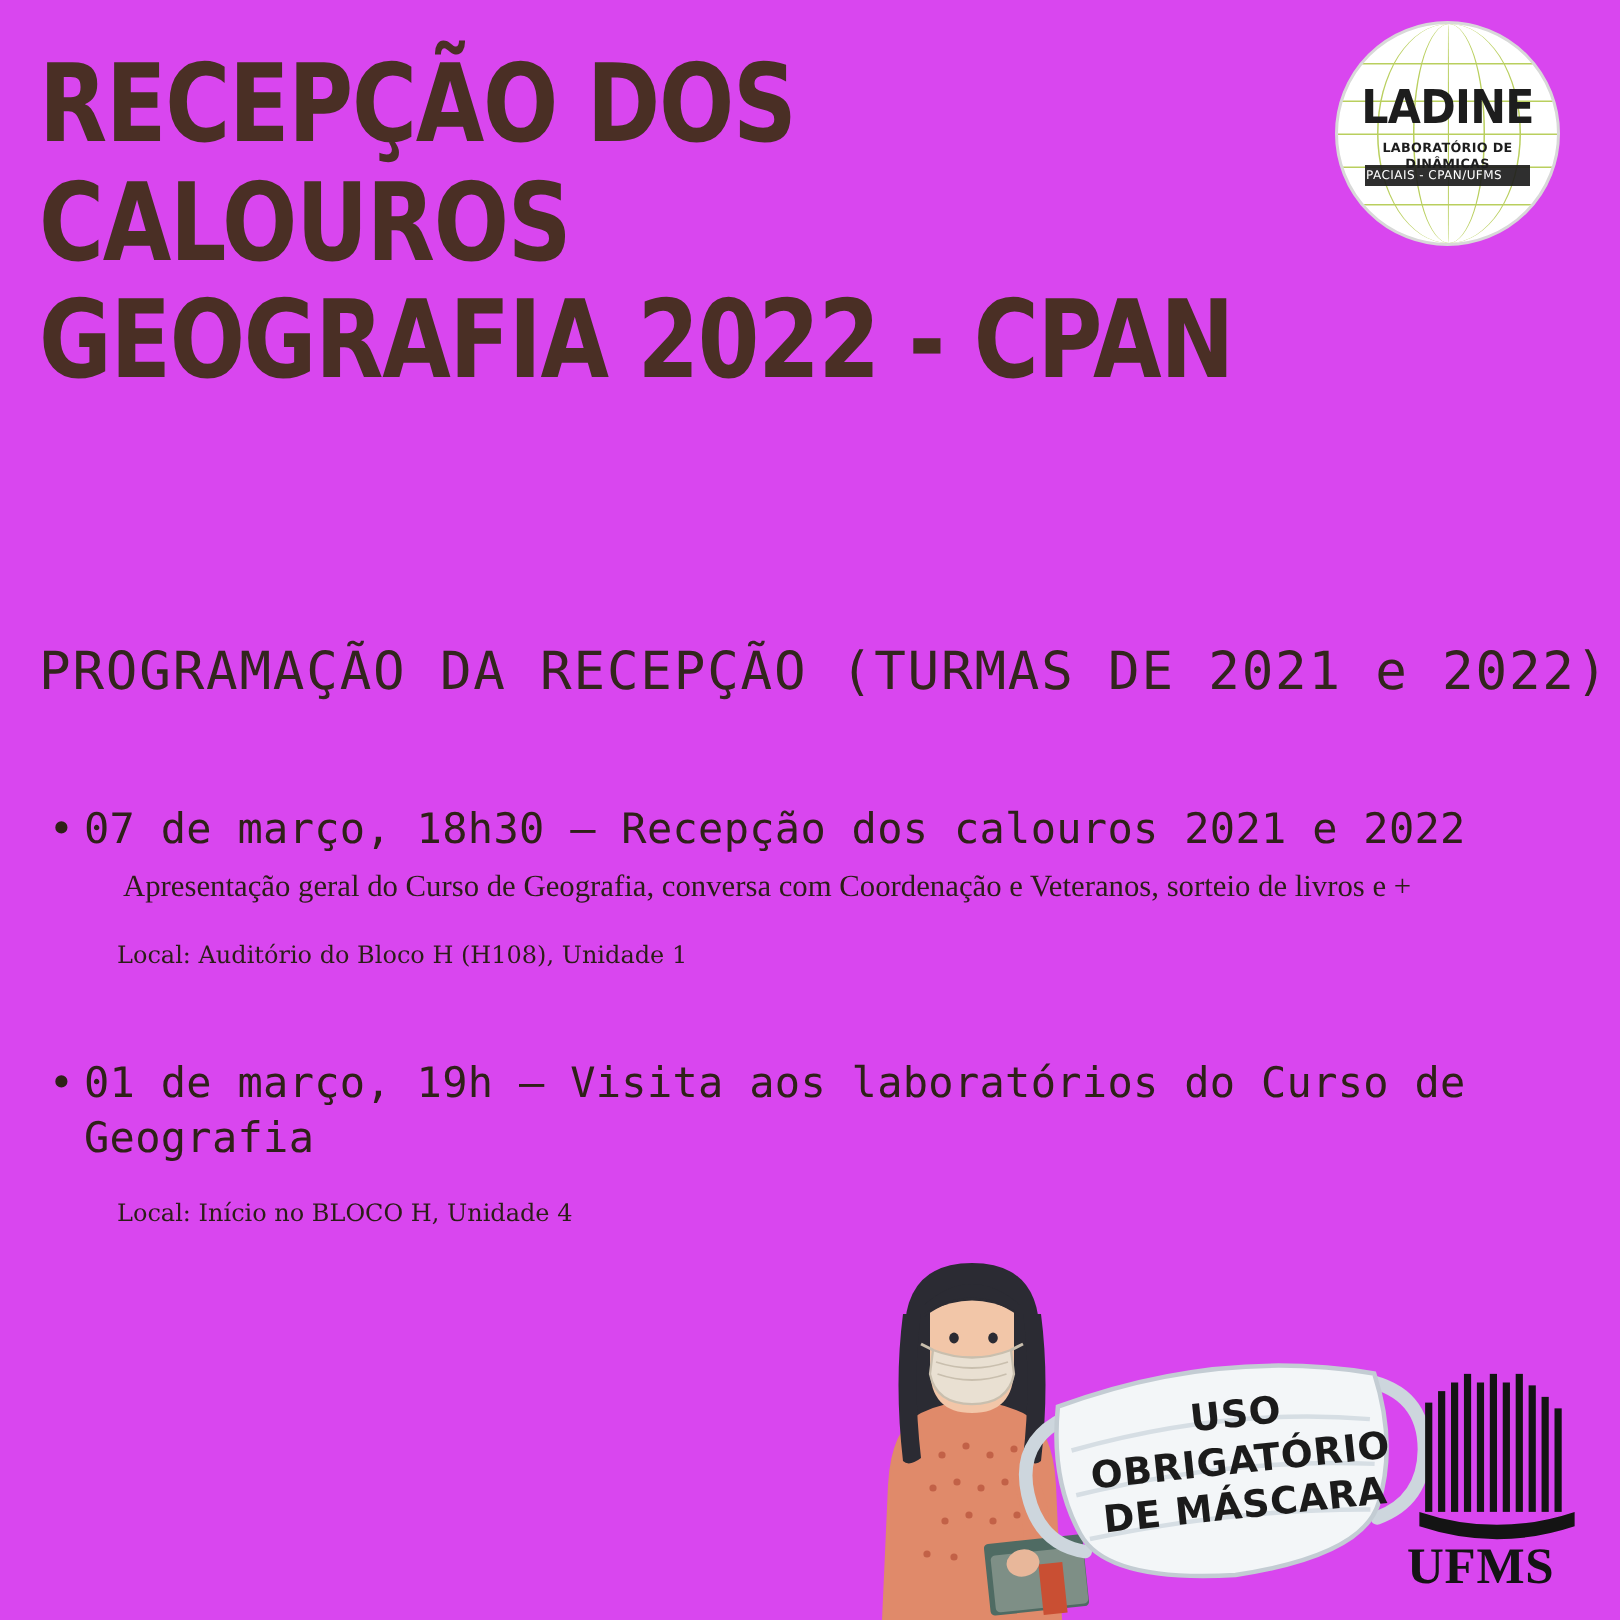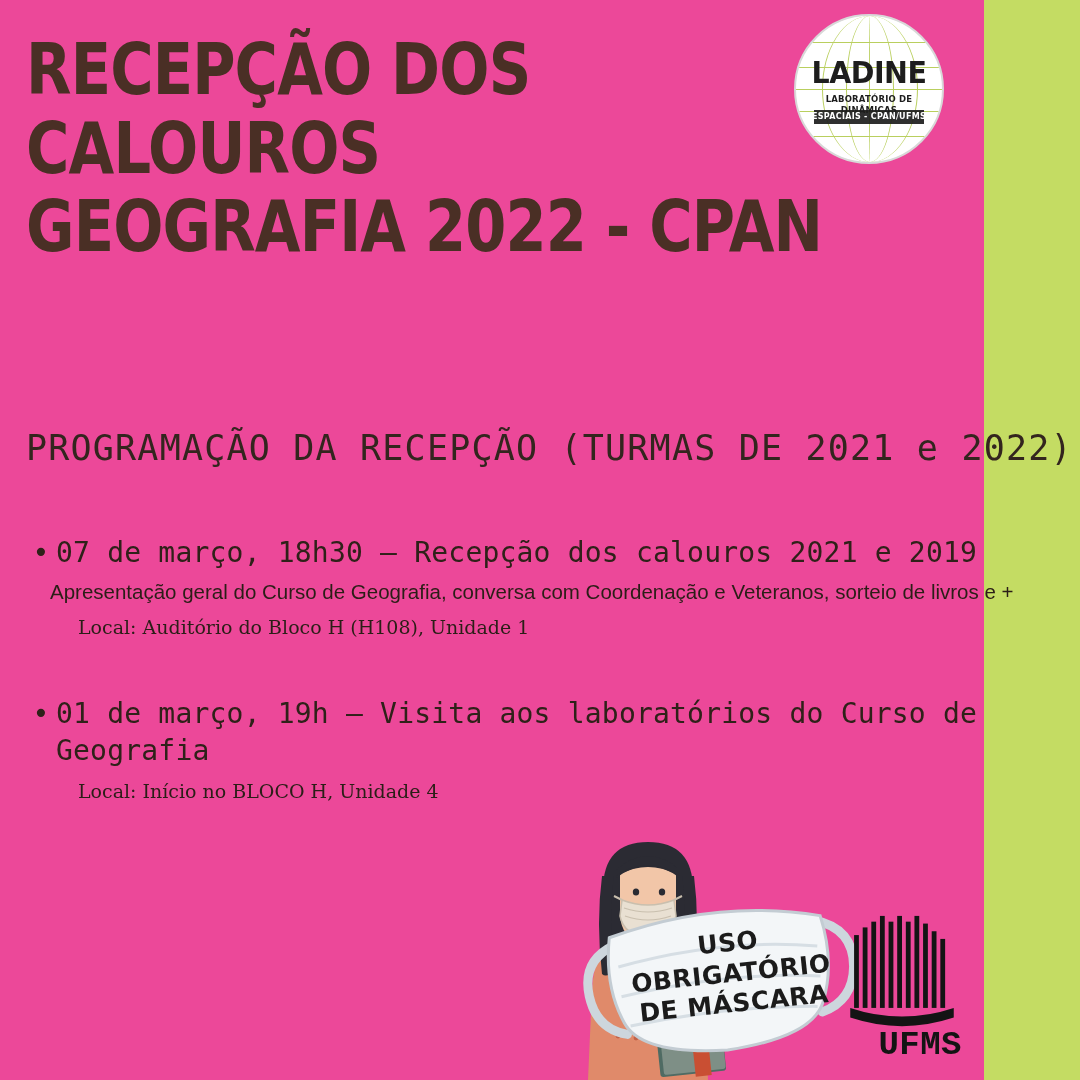--- a/index.html
+++ b/index.html
@@ -8,23 +8,23 @@
   }
   body {
     width: 1080px;
     height: 1080px;
     background: #c4dc63;
     font-family: "DejaVu Sans", sans-serif;
     overflow: hidden;
   }
   .poster {
     position: relative;
-    width: 984px;
+    width: 1080px;
     height: 1080px;
-    background: #ec4899;
+    background: #d946ef;
     box-sizing: border-box;
   }
 
   
   .title-block {
     position: absolute;
     left: 26px;
     top: 34px;
     width: 840px;
   }
@@ -79,35 +79,35 @@
     font-size: 28px;
     line-height: 1.32;
     text-align: center;
     color: #2f2119;
   }
   .event-title {
     flex: 1;
     padding-right: 60px;
   }
   .event-detail {
-    font-family: Liberation Sans, sans-serif;
+    font-family: Liberation Serif, serif;
     font-size: 20.5px;
     line-height: 1.36;
     color: #2b1e17;
-    margin-left: 24px;
+    margin-left: 56px;
     margin-top: 6px;
     padding-right: 10px;
   }
   .event-local {
     font-family: "DejaVu Serif", serif;
-    font-size: 19px;
+    font-size: 16px;
     line-height: 1.4;
     color: #2b1e17;
     margin-left: 52px;
-    margin-top: 8px;
+    margin-top: 20px;
   }
 
   
   .ladine-logo {
     position: absolute;
     right: 40px;
     top: 14px;
     width: 150px;
     height: 150px;
   }
@@ -166,23 +166,23 @@
     top: 96px;
     height: 14px;
     background: #1d1d1d;
     opacity: 0.92;
   }
   .ladine-bar-text {
     position: absolute;
     left: 10px;
     right: 10px;
     top: 97px;
-    text-align: center;
-    font-family: "DejaVu Sans", sans-serif;
-    font-weight: 700;
+    text-align: left;
+    font-family: "DejaVu Sans", sans-serif;
+    font-weight: 400;
     font-size: 8px;
     color: #ffffff;
     letter-spacing: 0.3px;
     line-height: 12px;
   }
 
   
   .illustration {
     position: absolute;
     left: 548px;
@@ -222,22 +222,22 @@
     right: 22px;
     bottom: 16px;
     width: 120px;
     height: 150px;
   }
   .ufms-word {
     position: absolute;
     left: 0;
     right: 0;
     bottom: 0;
-    text-align: right;
-    font-family: Liberation Mono, monospace;
+    text-align: left;
+    font-family: Liberation Serif, serif;
     font-weight: 700;
     font-size: 34px;
     letter-spacing: 0.5px;
     color: #141414;
   }
 </style>
 </head>
 <body>
 
 <div class="poster">
@@ -248,21 +248,21 @@
     <div class="title-line">GEOGRAFIA 2022 - CPAN</div>
   </div>
 
   <div class="subtitle">PROGRAMAÇÃO DA RECEPÇÃO (TURMAS DE 2021 e 2022)</div>
 
   <div class="program">
 
     <div class="event">
       <div class="event-head">
         <span class="bullet">•</span>
-        <span class="event-title">07 de março, 18h30 – Recepção dos calouros 2021 e 2019</span>
+        <span class="event-title">07 de março, 18h30 – Recepção dos calouros 2021 e 2022</span>
       </div>
       <div class="event-detail">Apresentação geral do Curso de Geografia, conversa com Coordenação e Veteranos, sorteio de livros e +</div>
       <div class="event-local">Local: Auditório do Bloco H (H108), Unidade 1</div>
     </div>
 
     <div class="event">
       <div class="event-head">
         <span class="bullet">•</span>
         <span class="event-title">01 de março, 19h – Visita aos laboratórios do Curso de Geografia</span>
       </div>

